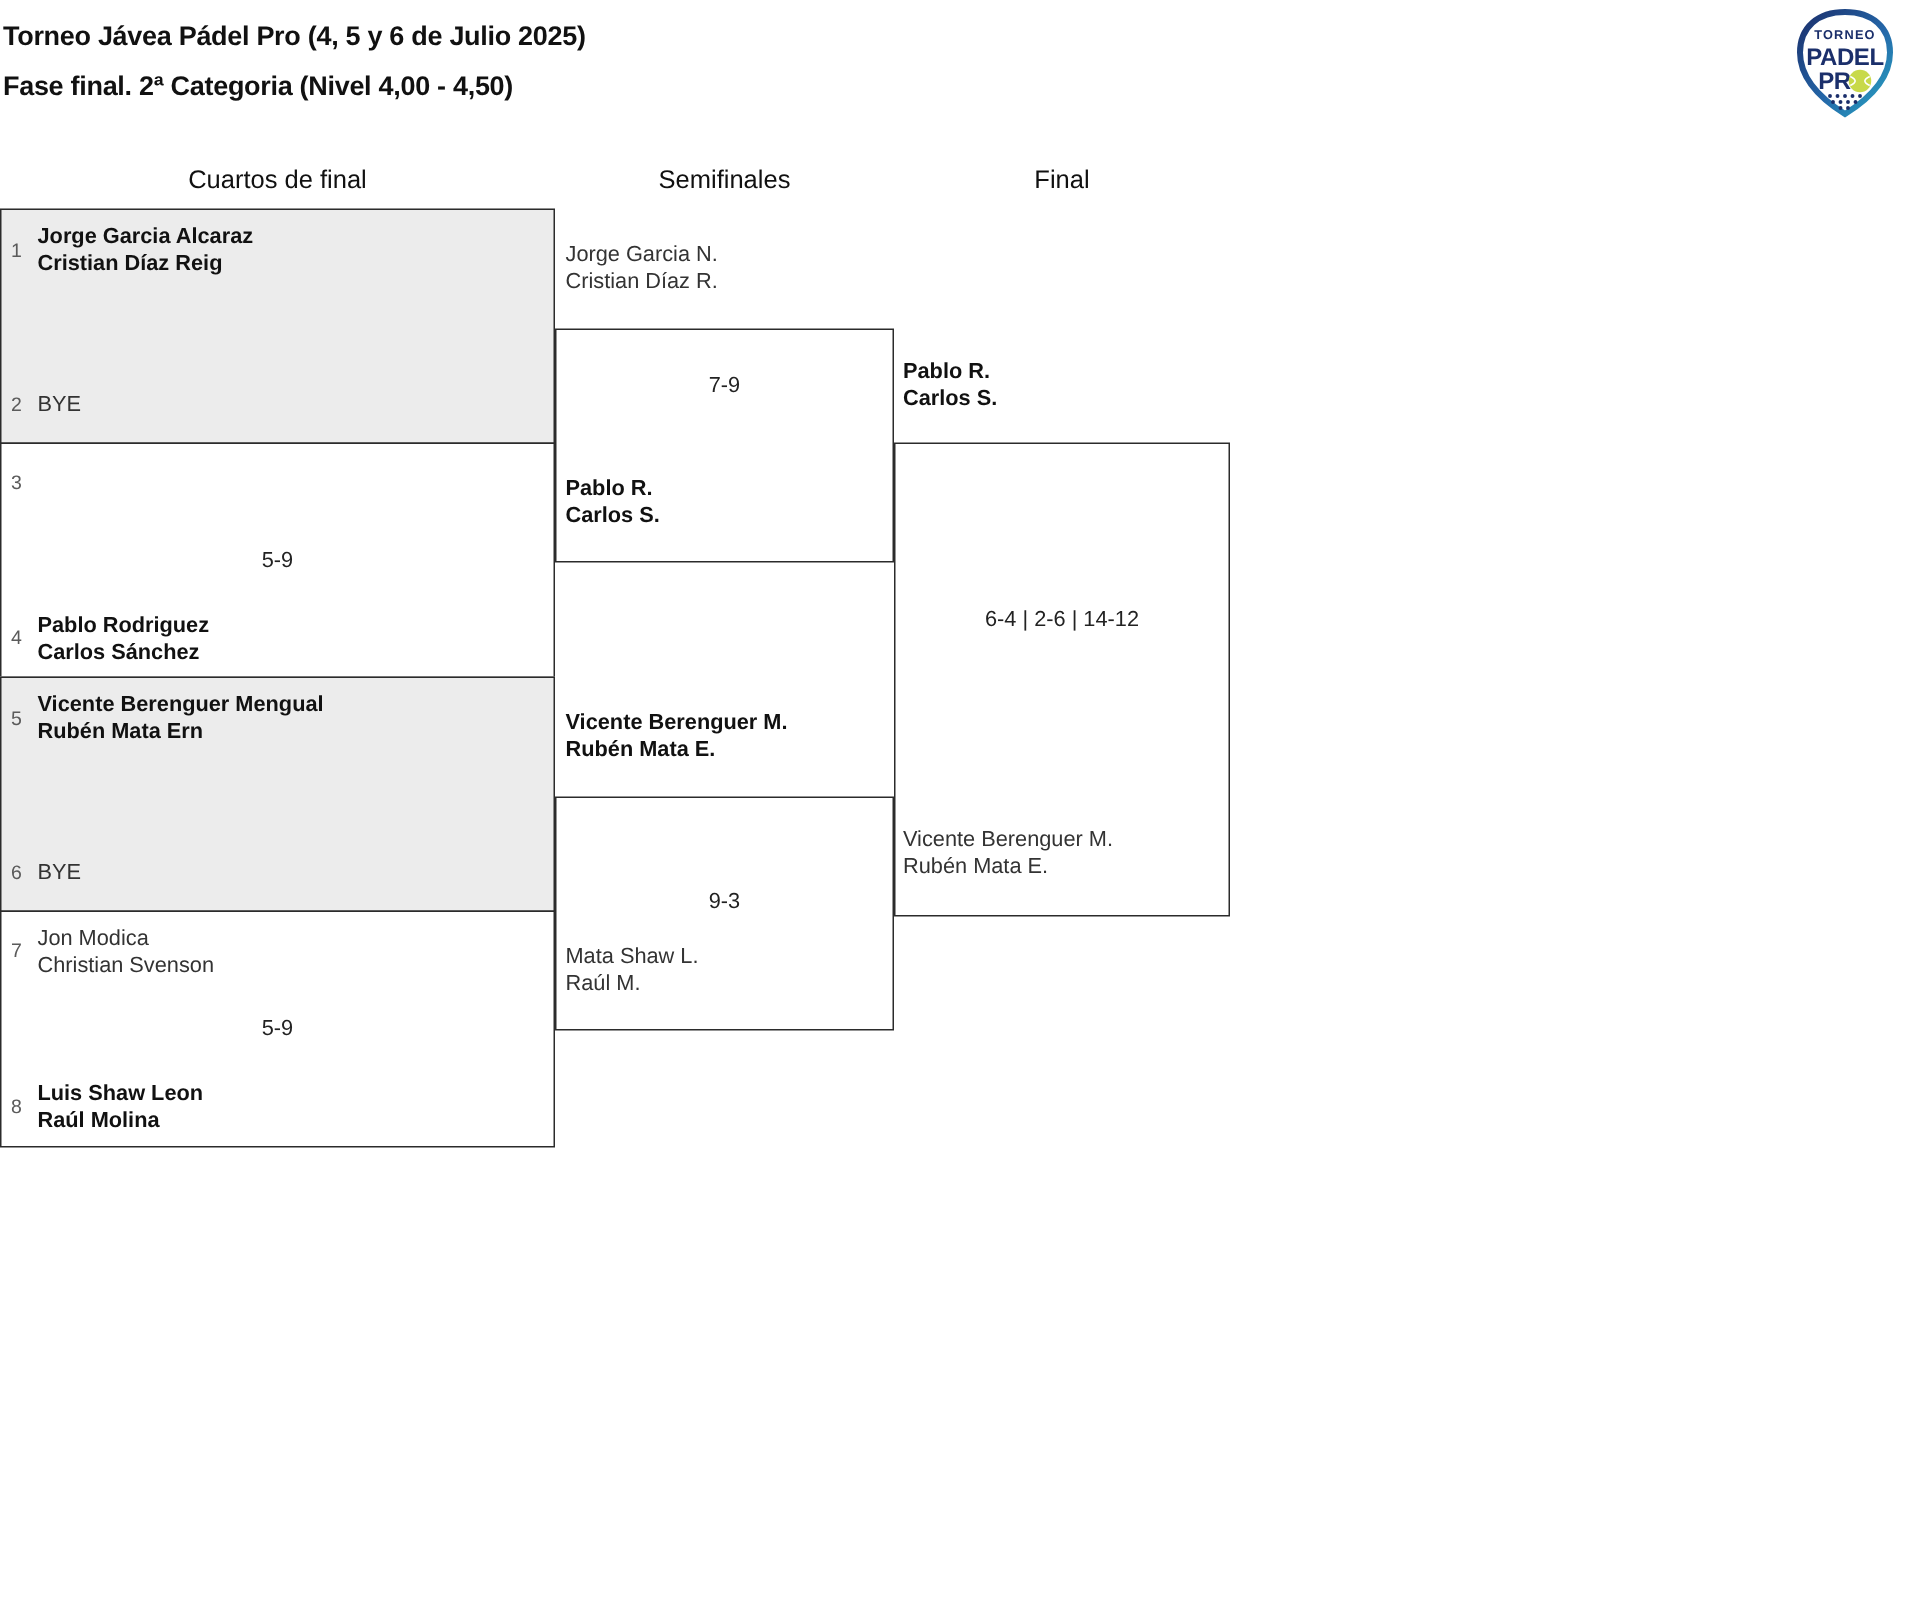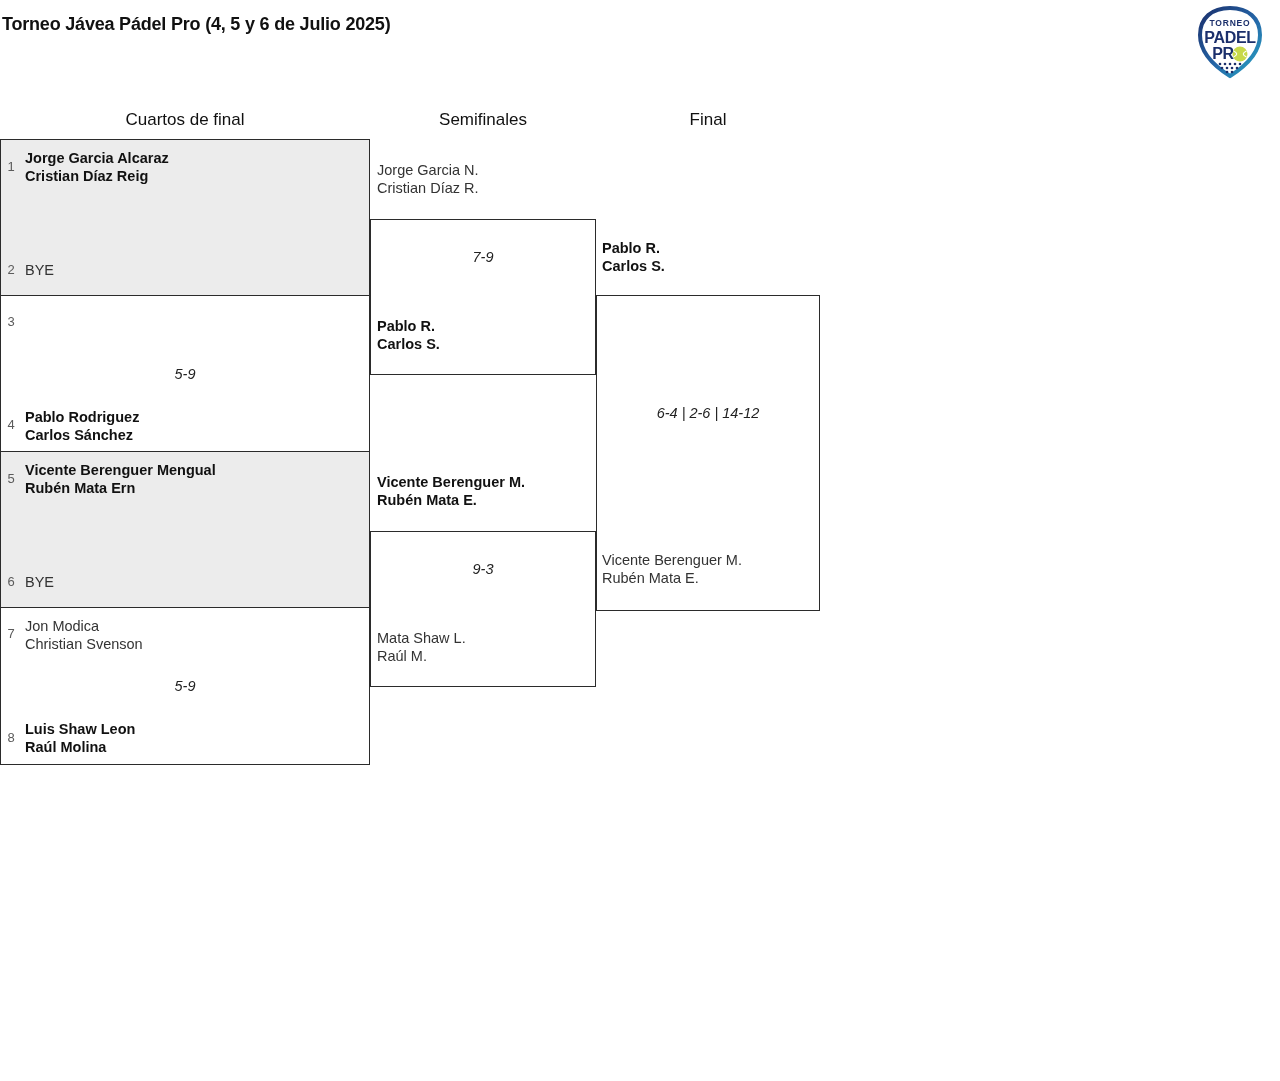--- a/index.html
+++ b/index.html
@@ -106,41 +106,41 @@
   }
   .names .n2 { display: block; }
 
   
   .score {
     position: absolute;
     font-size: 14.5px;
     color: #222222;
     text-align: center;
     white-space: nowrap;
-    font-style: italic;
   }
 
   
   .qf-seed-a { left: 0px; }
   .qf-name   { left: 25px; }
   .qf-score  { width: 370px; text-align: center; }
 
   
   .sf-name { left: 377px; }
   .f-name  { left: 602px; }
   .sf-score { left: 370px; width: 226px; text-align: center; }
   .f-score  { left: 596px; width: 224px; text-align: center; }
 </style>
 </head>
 <body>
 
 <div id="header">
 
   <div id="title-block">
     <div class="title-line">Torneo Jávea Pádel Pro (4, 5 y 6 de Julio 2025)</div>
+    <div class="title-line">Fase final. 2ª Categoria (Nivel 4,00 - 4,50)</div>
   </div>
 
   <div id="logo">
     <svg width="76" height="76" viewBox="0 0 76 76" xmlns="http://www.w3.org/2000/svg">
       <defs>
         <linearGradient id="shieldgrad" x1="0" y1="0" x2="1" y2="1">
           <stop offset="0%" stop-color="#1b2f6b"></stop>
           <stop offset="55%" stop-color="#2466a8"></stop>
           <stop offset="100%" stop-color="#29a8c4"></stop>
         </linearGradient>
@@ -264,21 +264,21 @@
       <span>Vicente Berenguer M.</span>
       <span class="n2">Rubén Mata E.</span>
     </div>
   </div>
   <div class="slot sf-name" style="top:629px">
     <div class="names">
       <span>Mata Shaw L.</span>
       <span class="n2">Raúl M.</span>
     </div>
   </div>
-  <div class="score sf-score" style="top:561px">9-3</div>
+  <div class="score sf-score" style="top:593px">9-3</div>
 
   <div class="slot f-name" style="top:239px">
     <div class="names win">
       <span>Pablo R.</span>
       <span class="n2">Carlos S.</span>
     </div>
   </div>
   <div class="slot f-name" style="top:551px">
     <div class="names">
       <span>Vicente Berenguer M.</span>

